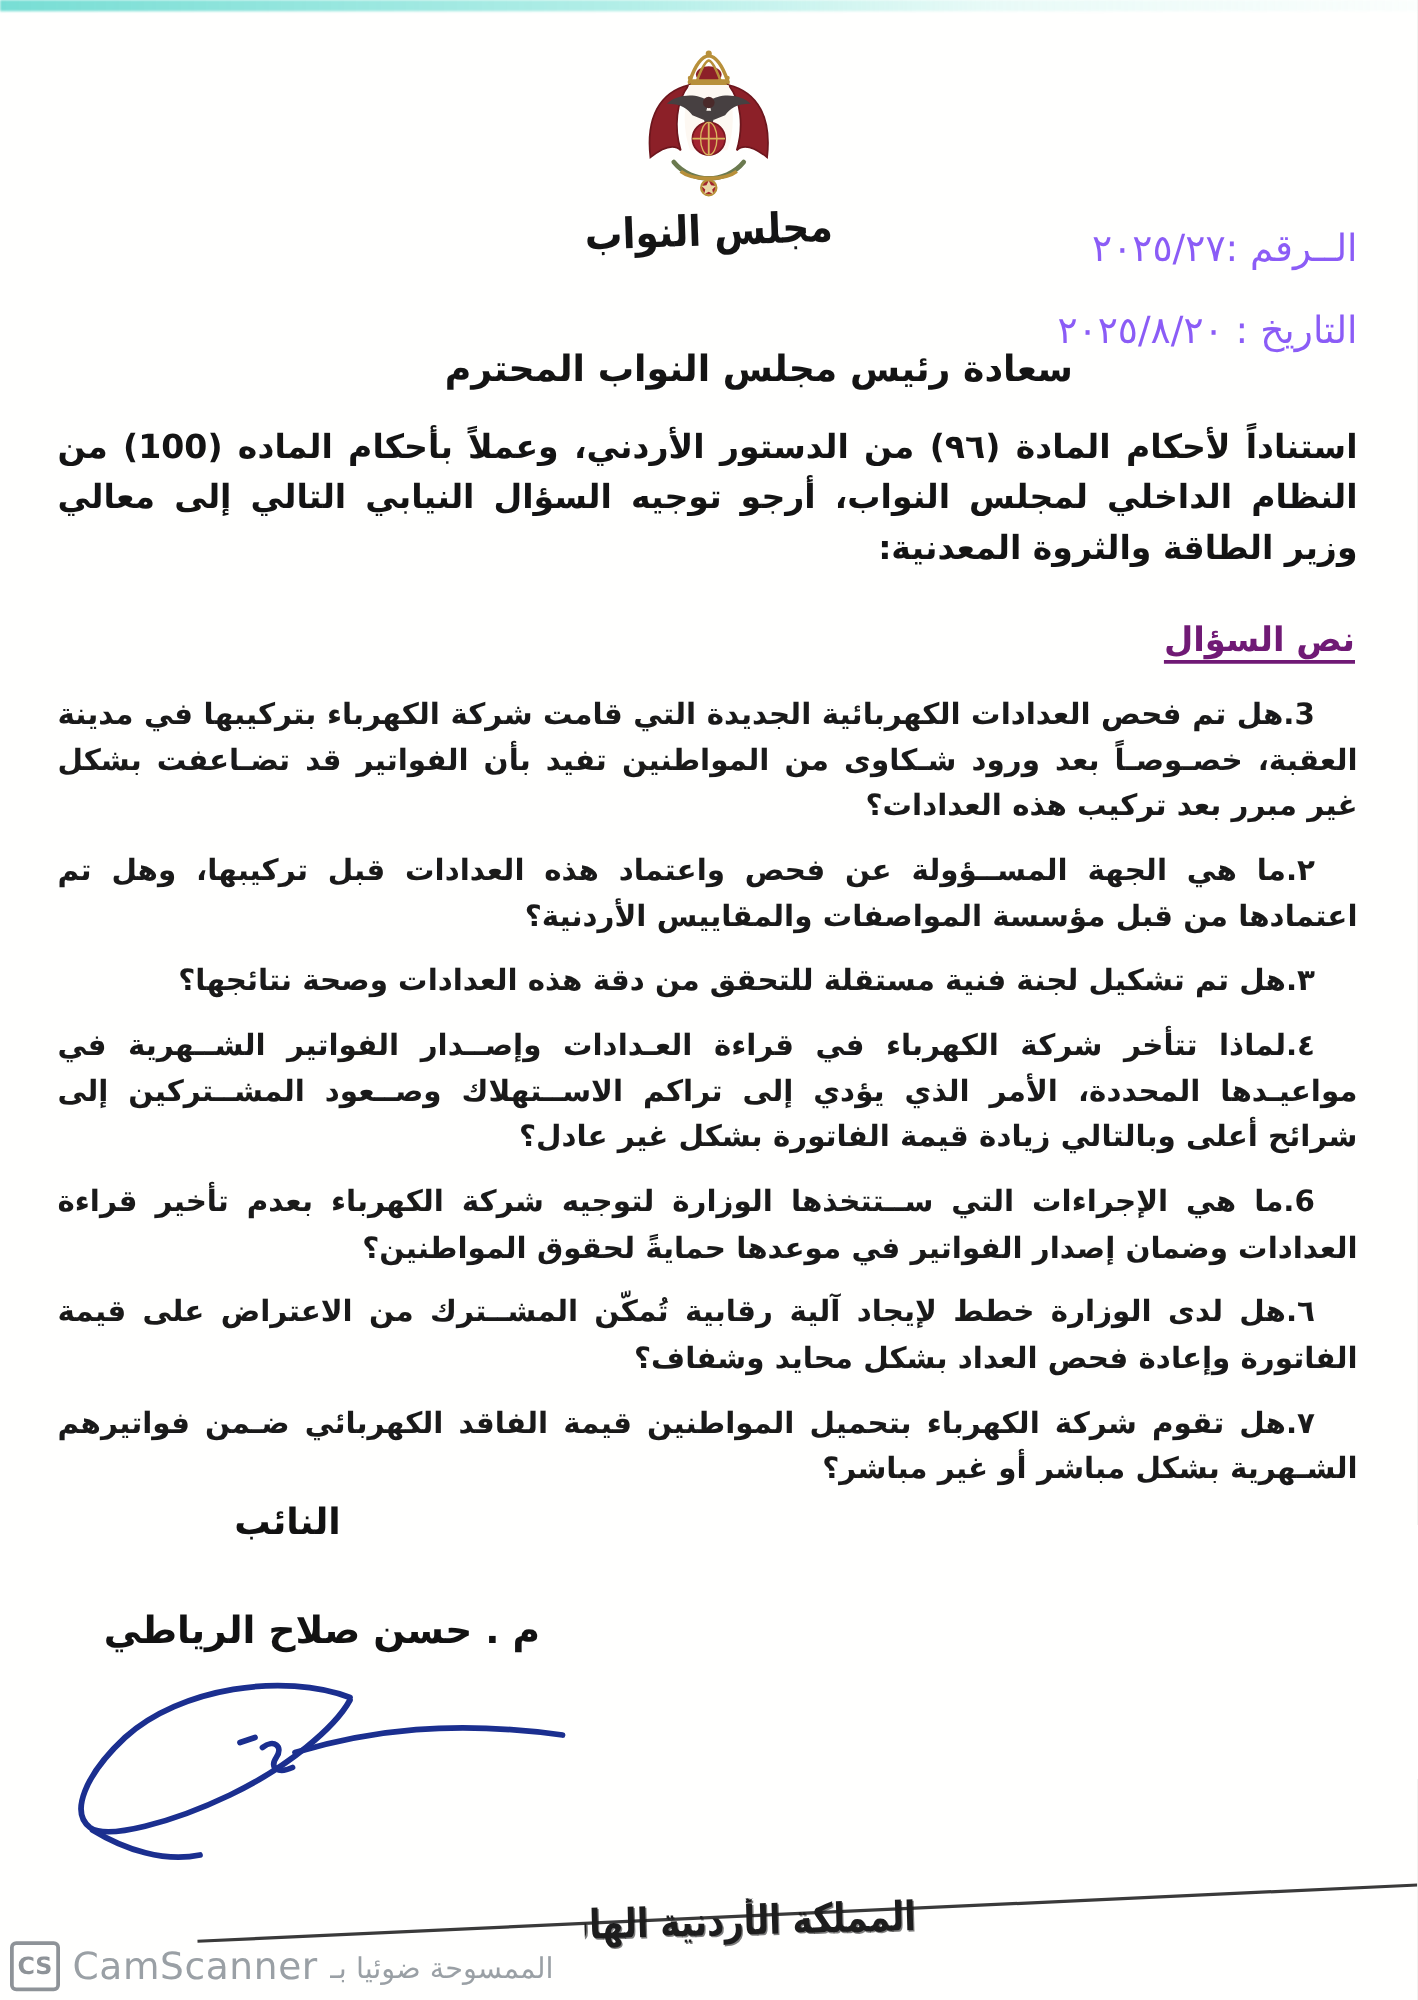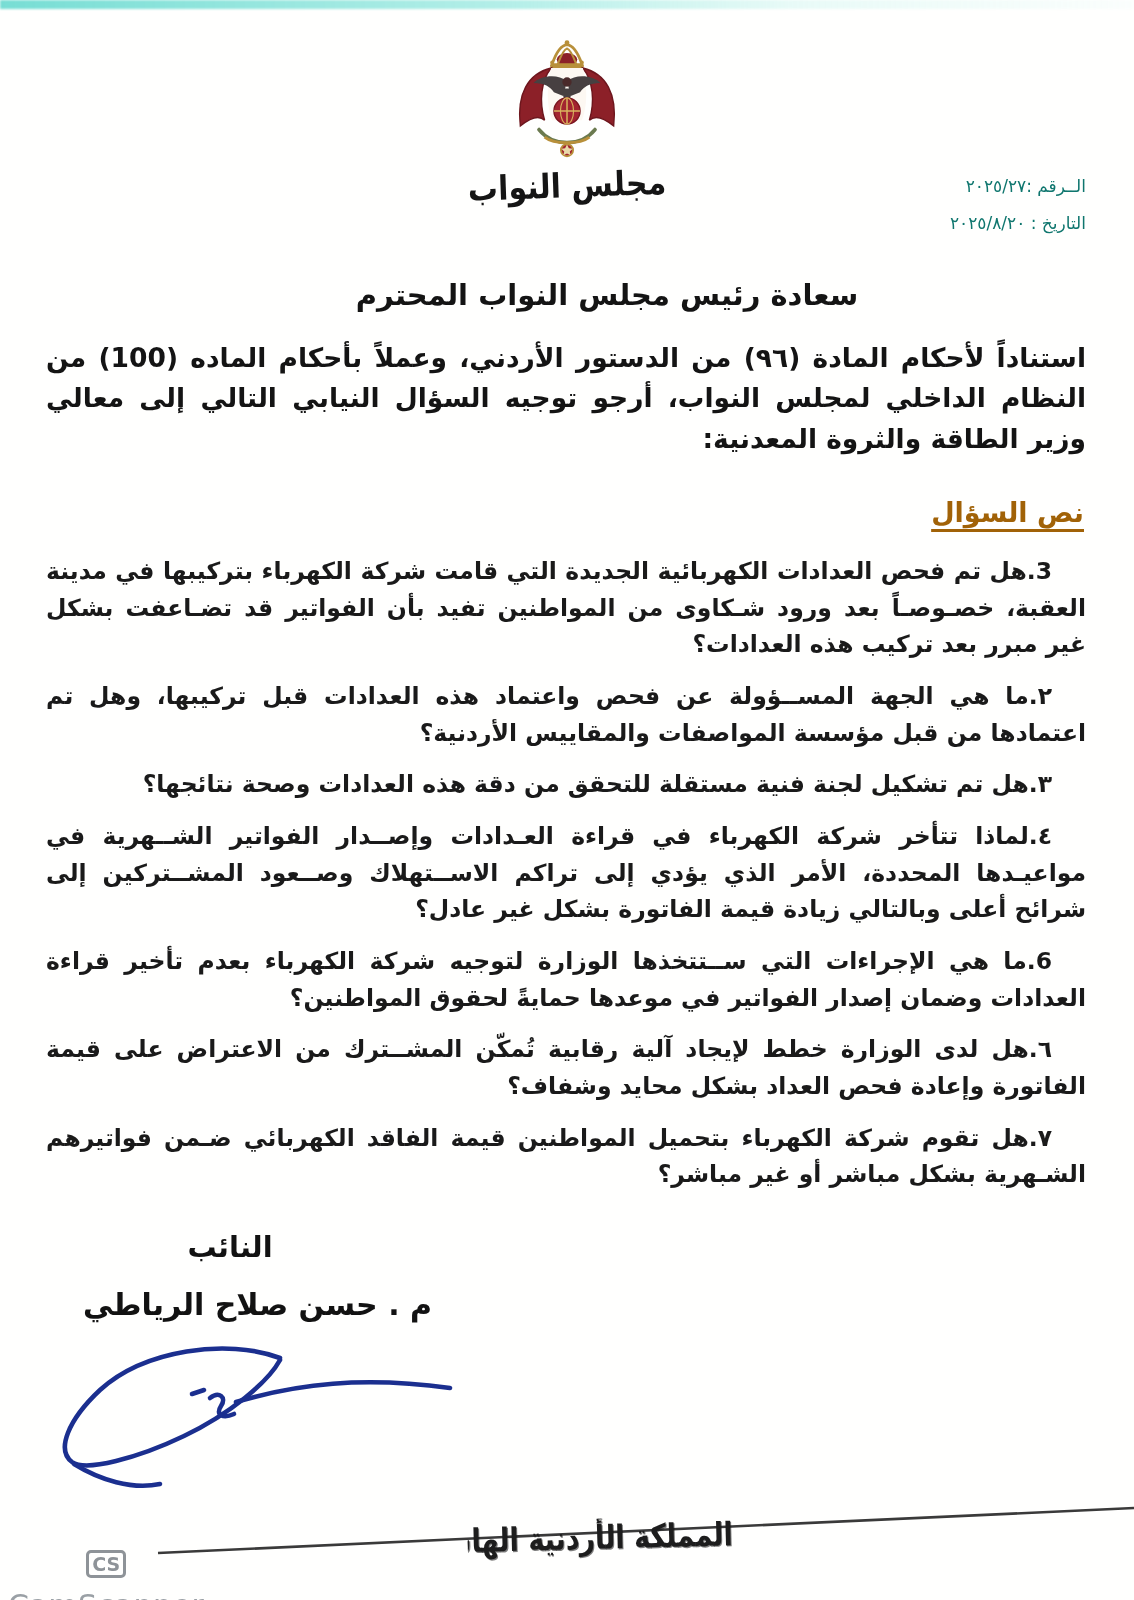--- a/index.html
+++ b/index.html
@@ -25,48 +25,48 @@
   
   .emblem{position:absolute;left:487px;top:40px;width:160px;height:140px;}
   .org-name{
     position:absolute;left:462px;top:168px;width:210px;
     text-align:center;font-weight:bold;font-size:30px;color:#151515;
     transform:rotate(-2deg) scale(1,1.12);
     letter-spacing:-1px;
   }
   .meta{
     position:absolute;right:48px;top:168px;width:320px;
-    direction:rtl;text-align:right;font-size:17px;color:#0f766e;
+    direction:rtl;text-align:right;font-size:30px;color:#8b5cf6;
     line-height:2.15;
   }
   
   .salutation{
     position:absolute;top:278px;left:0;width:100%;
     text-align:center;direction:rtl;
     font-weight:bold;font-size:29px;color:#141414;padding-left:40px;
   }
   .intro{
     position:absolute;top:338px;right:48px;left:46px;
     direction:rtl;text-align:justify;
     font-weight:bold;font-size:26.5px;line-height:1.52;color:#141414;
   }
   .section-title{
     position:absolute;top:497px;right:50px;
-    direction:rtl;font-weight:bold;font-size:27px;color:#a16207;
+    direction:rtl;font-weight:bold;font-size:27px;color:#701a75;
     text-decoration:underline;text-underline-offset:7px;text-decoration-thickness:2.5px;
   }
   .questions{
     position:absolute;top:553px;right:48px;left:46px;
     direction:rtl;text-align:justify;
     font-weight:bold;font-size:23.5px;line-height:1.56;color:#1a1a1a;
   }
   .questions p{margin:0 0 15px 0;text-indent:34px;}
   
   .mp-title{
-    position:absolute;top:1230px;left:140px;width:180px;
+    position:absolute;top:1200px;left:140px;width:180px;
     text-align:center;direction:rtl;
     font-weight:bold;font-size:29px;color:#121212;
   }
   .mp-name{
     position:absolute;top:1287px;left:52px;width:380px;
     text-align:right;direction:rtl;
     font-weight:bold;font-size:30px;color:#121212;
   }
   .signature{position:absolute;left:52px;top:1332px;width:410px;height:165px;}
   
@@ -74,21 +74,21 @@
   .stamp{
     position:absolute;left:468px;top:1524px;width:265px;height:54px;
     overflow:hidden;direction:rtl;white-space:nowrap;
     font-weight:bold;font-size:27px;color:#1d1d1d;
     transform:rotate(-1.5deg) scale(1,1.2);
     letter-spacing:-2px;
     text-shadow:1px 1px 0 rgba(20,20,20,.55);
   }
   .cam-bar{
     position:absolute;left:8px;top:1550px;height:46px;
-    display:flex;align-items:center;gap:10px;flex-direction:column;
+    display:flex;align-items:center;gap:10px;
   }
   .cs-box{
     width:34px;height:34px;border:3px solid #8e9398;border-radius:5px;
     display:flex;align-items:center;justify-content:center;
     font-weight:bold;font-size:19px;color:#8e9398;
     font-family:"DejaVu Sans", sans-serif;
   }
   .cam-brand{font-size:30px;color:#9aa0a5;font-weight:normal;letter-spacing:.5px;}
   .cam-arabic{font-size:23px;color:#9aa0a5;direction:rtl;padding-top:4px;}
 </style>

